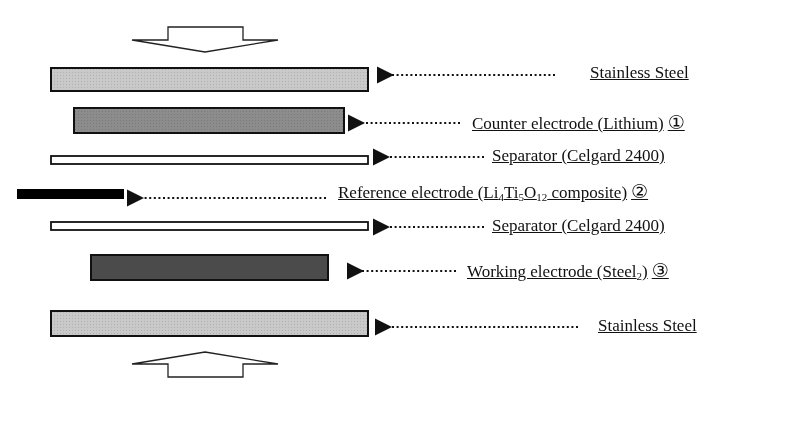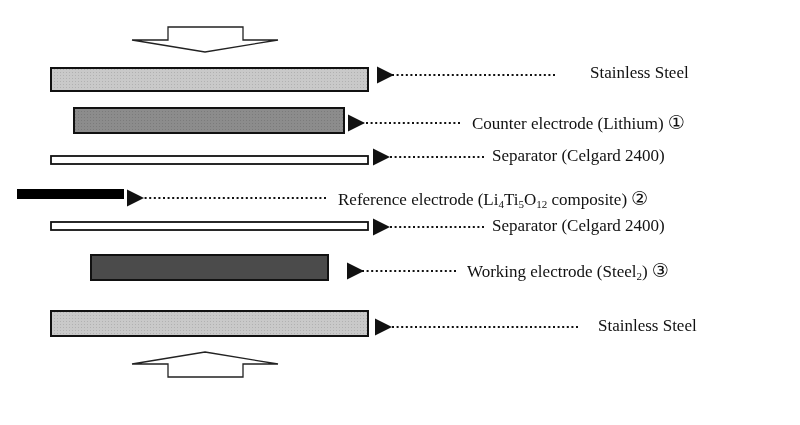--- a/index.html
+++ b/index.html
@@ -1,19 +1,19 @@
 <!DOCTYPE html>
 <html><head>
 <meta charset="utf-8">
 <style>
   html, body { margin: 0; padding: 0; background: #ffffff; }
   body { width: 800px; height: 425px; position: relative; overflow: hidden;
          font-family: "Liberation Serif", "DejaVu Serif", serif; color: #111; }
   svg { position: absolute; left: 0; top: 0; }
-  .label { position: absolute; font-size: 17px; white-space: nowrap; line-height: 20px; }
+  .label { position: absolute; font-size: 17px; white-space: nowrap; line-height: 20px; text-decoration: underline; }
   .label sub { font-size: 11px; line-height: 0; vertical-align: -3px; }
   .circ { font-family: "DejaVu Sans", sans-serif; font-size: 19px; margin-left: 4px; }
 </style>
 </head>
 <body>
 
 <svg width="800" height="425" viewBox="0 0 800 425">
   <defs>
     <pattern id="dots" width="3" height="3" patternUnits="userSpaceOnUse">
       <rect width="3" height="3" fill="none"></rect>
@@ -61,21 +61,21 @@
 </div>
 
 <div class="label" style="left:472px; top:112px;text-align:center;">
   <span>Counter electrode (Lithium)</span><span class="circ">①</span>
 </div>
 
 <div class="label" style="left:492px; top:146px;">
   <span>Separator (Celgard 2400)</span>
 </div>
 
-<div class="label" style="left:338px; top:188px;">
+<div class="label" style="left:338px; top:181px;">
   <span>Reference electrode (Li</span><sub>4</sub><span>Ti</span><sub>5</sub><span>O</span><sub>12</sub><span> composite)</span><span class="circ">②</span>
 </div>
 
 <div class="label" style="left:492px; top:216px;">
   <span>Separator (Celgard 2400)</span>
 </div>
 
 <div class="label" style="left:467px; top:260px;">
   <span>Working electrode (Steel</span><sub>2</sub><span>)</span><span class="circ">③</span>
 </div>

